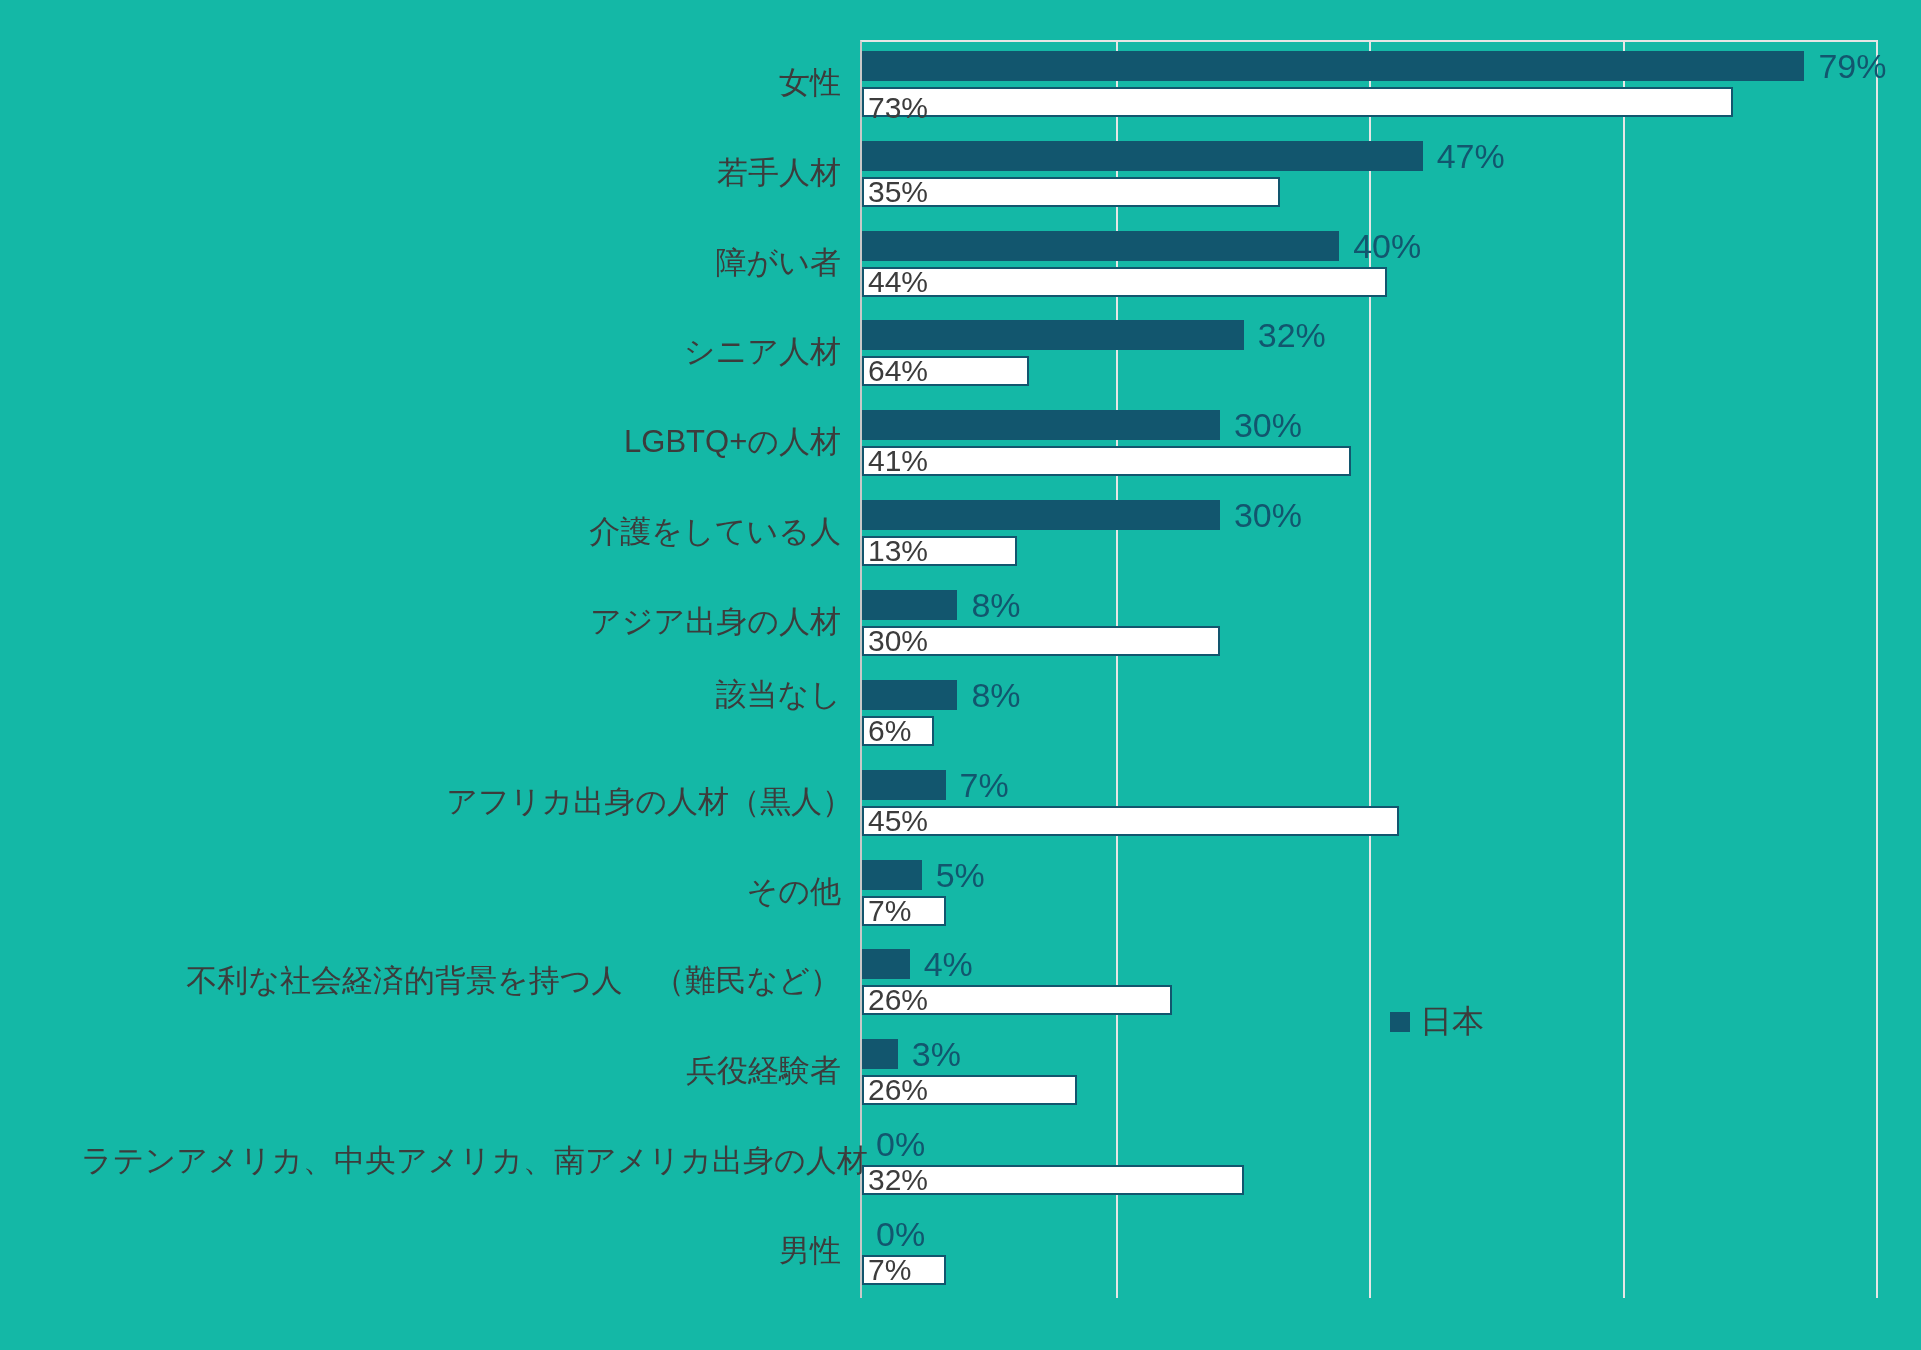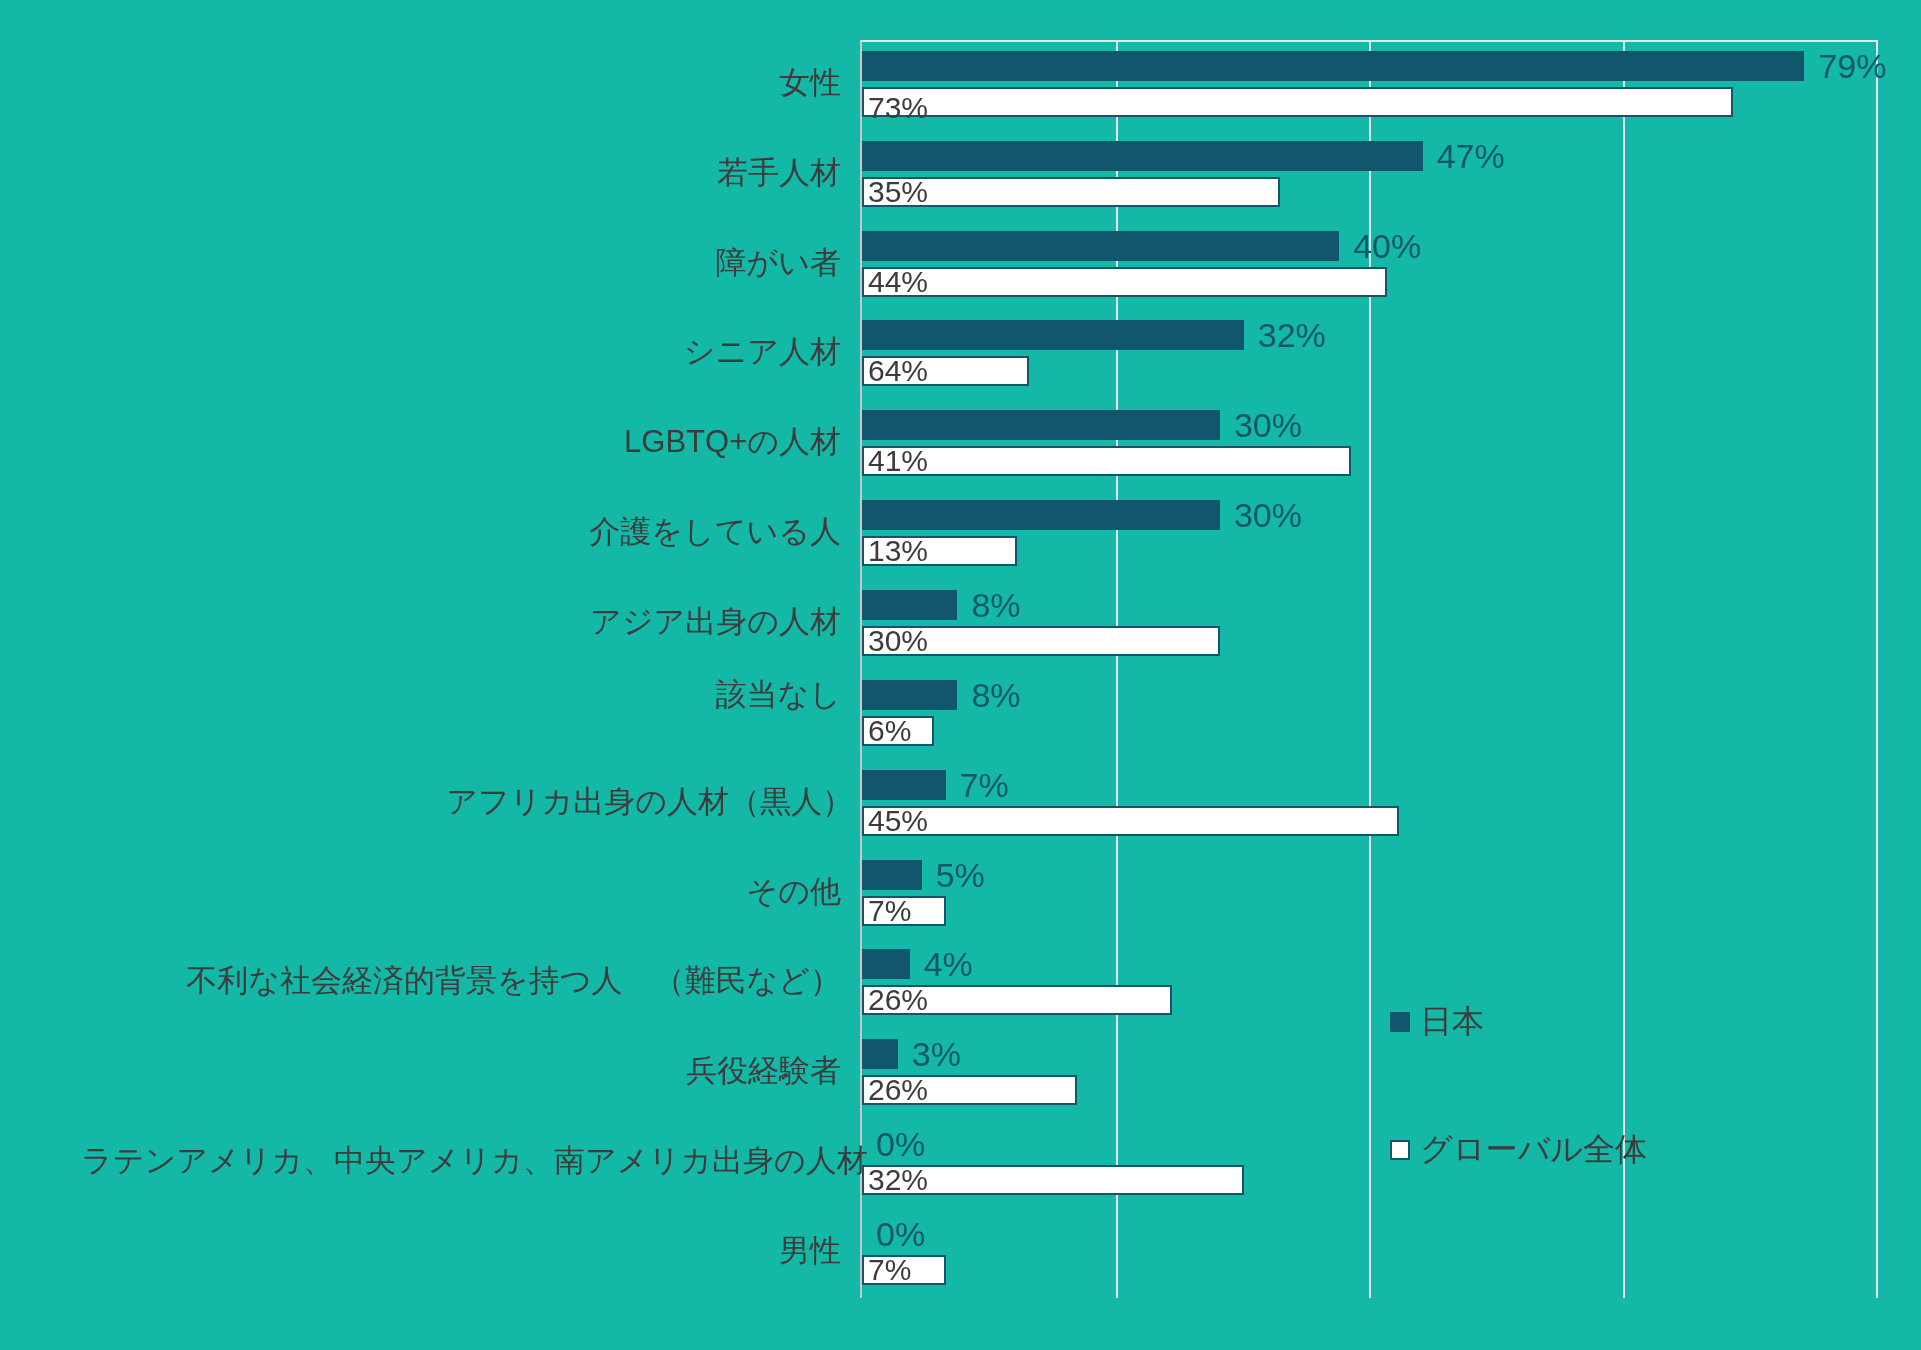--- a/index.html
+++ b/index.html
@@ -226,18 +226,14 @@
         <div class="bar gl" style="top: 46.9286px; width: 83.5059px;"></div>
         <div class="val gl" style="left: 868px; top: 46.9286px;">7%</div>
       </div>
     </div>
 
   <div class="legend" id="legend-japan">
     <span class="swatch-filled"></span>
     <span>日本</span>
   </div>
 
-  <div class="legend" id="legend-global">
-    <span class="swatch-hollow"></span>
-    <span>グローバル全体</span>
-  </div>
 
 </div>
 
 </body></html>

